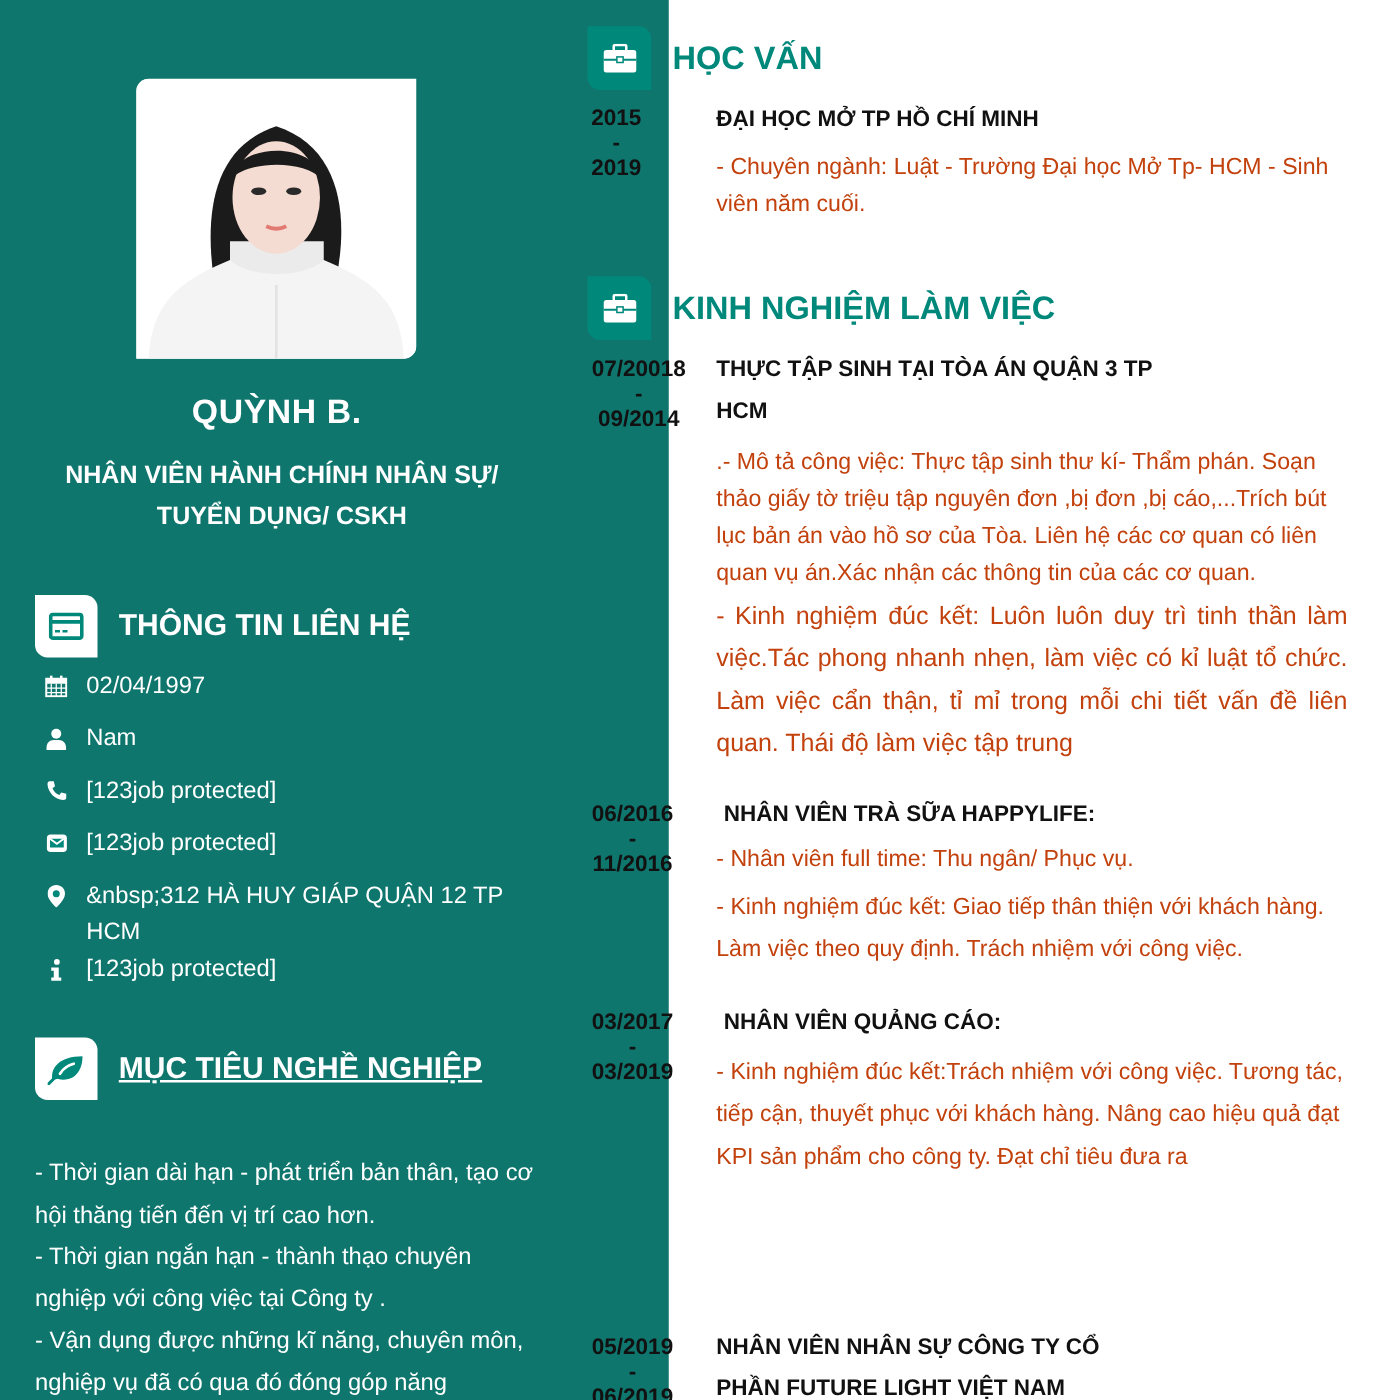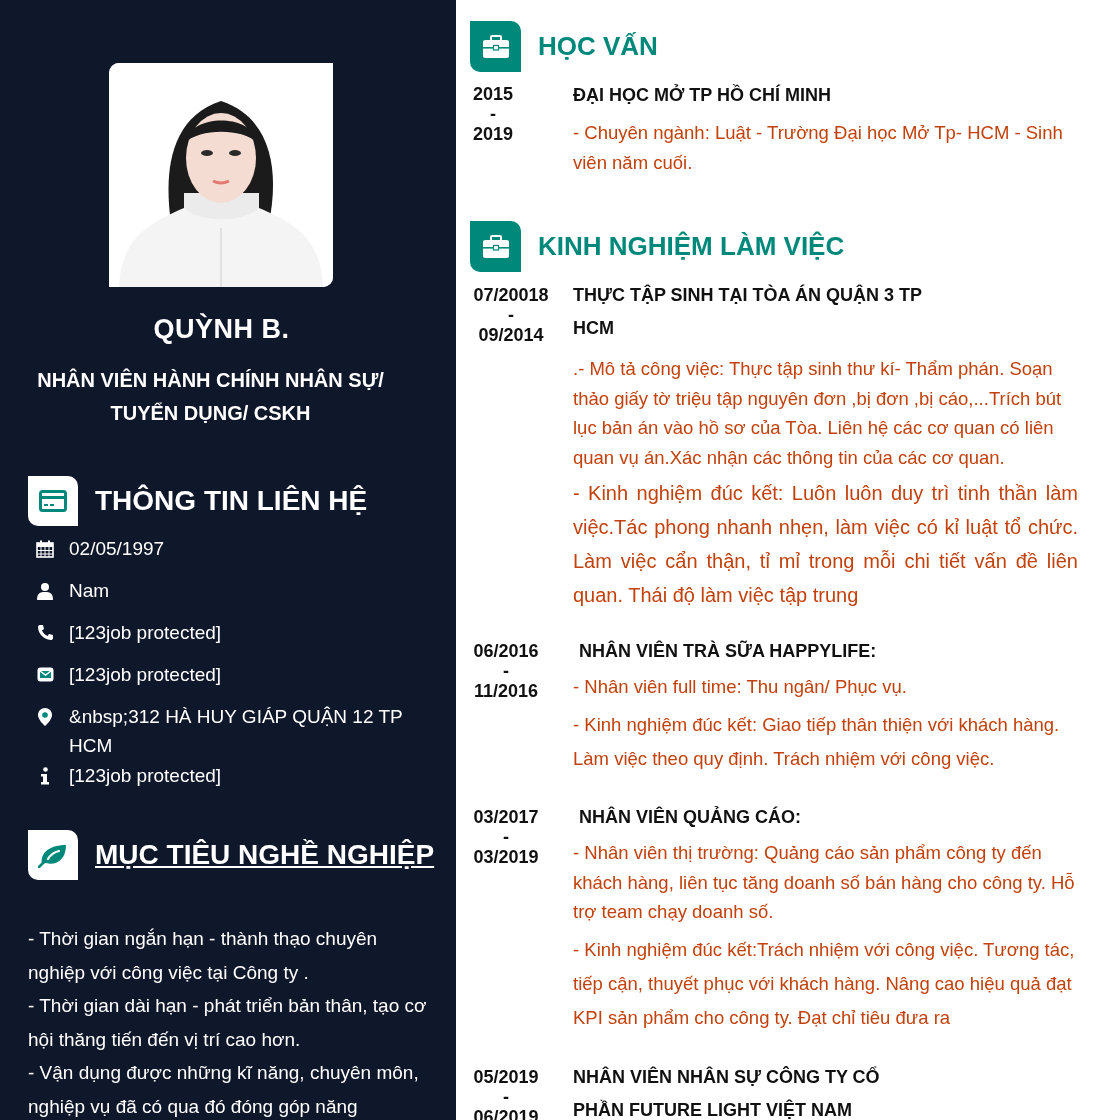--- a/index.html
+++ b/index.html
@@ -1,45 +1,45 @@
 <!DOCTYPE html>
 <html><head>
 <meta charset="utf-8">
 <style>
   * { box-sizing: border-box; margin: 0; padding: 0; }
   html, body { width: 1106px; height: 1120px; overflow: hidden; background: #ffffff; }
   body { font-family: "Liberation Sans", sans-serif; position: relative; }
 
   
   .sidebar {
-    position: absolute; left: 0; top: 0; width: 456px; height: 1120px;
-    background: #0f172a; color: #ffffff;
+    position: absolute; left: 0; top: 0; width: 535px; height: 1120px;
+    background: #0f766e; color: #ffffff;
   }
   .photo {
     position: absolute; left: 109px; top: 63px; width: 224px; height: 224px;
     background: #ffffff; border-radius: 10px 0 10px 0; overflow: hidden;
   }
   .photo svg { width: 100%; height: 100%; display: block; }
   .name {
     position: absolute; left: 0; top: 314px; width: 443px; text-align: center;
     font-size: 27px; font-weight: bold; letter-spacing: 0.5px;
   }
   .job-title {
-    position: absolute; left: 9px; top: 364px; width: 403px; text-align: center;
+    position: absolute; left: 24px; top: 364px; width: 403px; text-align: center;
     font-size: 20px; font-weight: bold; line-height: 33px;
   }
   .side-section-head {
     position: absolute; left: 28px; display: flex; align-items: center;
   }
   .side-icon-box {
     width: 50px; height: 50px; background: #ffffff; border-radius: 0 10px 0 10px;
     display: flex; align-items: center; justify-content: center; flex: none;
   }
   .side-section-title {
-    margin-left: 17px; font-size: 28px; font-weight: bold; color: #ffffff;
+    margin-left: 17px; font-size: 24px; font-weight: bold; color: #ffffff;
   }
   .contact-list { position: absolute; left: 34px; top: 534px; width: 390px; }
   .contact-item { display: flex; align-items: flex-start; font-size: 19px; line-height: 29px; }
   .contact-icon {
     width: 22px; height: 29px; flex: none; display: flex; align-items: center; justify-content: center;
     margin-right: 13px;
   }
   .contact-text { color: #ffffff; }
   .goal-text {
     position: absolute; left: 28px; top: 922px; width: 400px;
@@ -104,21 +104,21 @@
     <div class="contact-item" style="margin-bottom:13px;">
       <span class="contact-icon">
         <svg width="18" height="18" viewBox="0 0 18 18">
             <rect x="1" y="3" width="16" height="14" fill="none" stroke="#fff" stroke-width="1.6"></rect>
             <rect x="1" y="3" width="16" height="4" fill="#fff"></rect>
             <rect x="4" y="0.5" width="2" height="4" fill="#fff"></rect>
             <rect x="12" y="0.5" width="2" height="4" fill="#fff"></rect>
             <path d="M5 7v10M9 7v10M13 7v10M1 10.5h16M1 14h16" stroke="#fff" stroke-width="1"></path>
           </svg>
       </span>
-      <span class="contact-text">02/05/1997</span>
+      <span class="contact-text">02/04/1997</span>
     </div>
     <div class="contact-item" style="margin-bottom:13px;">
       <span class="contact-icon">
         <svg width="16" height="18" viewBox="0 0 16 18">
             <circle cx="8" cy="5" r="4" fill="#fff"></circle>
             <path d="M0 18 C0 11 3 10 8 10 C13 10 16 11 16 18 Z" fill="#fff"></path>
           </svg>
       </span>
       <span class="contact-text">Nam</span>
     </div>
@@ -164,22 +164,22 @@
     <div class="side-icon-box">
       <svg width="30" height="26" viewBox="0 0 30 26">
           <path d="M4 22 C2 12 10 3 28 3 C28 18 18 24 8 21 Z" fill="#00897b"></path>
           <path d="M10 17 C13 12 17 10 21 9" stroke="#fff" stroke-width="2.2" fill="none" stroke-linecap="round"></path>
           <path d="M1 25 L7 19" stroke="#00897b" stroke-width="2.5" stroke-linecap="round"></path>
         </svg>
     </div>
     <div class="side-section-title">MỤC TIÊU NGHỀ NGHIỆP</div>
   </div>
   <div class="goal-text">
+    <div>- Thời gian dài hạn -  phát triển bản thân, tạo cơ hội thăng tiến đến vị trí cao hơn.</div>
     <div>- Thời gian ngắn hạn - thành thạo chuyên nghiệp với công việc tại Công ty .</div>
-    <div>- Thời gian dài hạn -  phát triển bản thân, tạo cơ hội thăng tiến đến vị trí cao hơn.</div>
     <div>-  Vận dụng được những kĩ năng, chuyên môn, nghiệp vụ đã có qua đó đóng góp năng</div>
   </div>
 </aside>
 
 <main class="main">
 
   <div class="main-section-head" style="top:21px;">
     <div class="main-icon-box">
       <svg width="28" height="24" viewBox="0 0 28 24">
           <rect x="9" y="1" width="10" height="5" rx="1" fill="none" stroke="#fff" stroke-width="2"></rect>
@@ -242,21 +242,20 @@
   </div>
 
   <div class="entry" style="top:807px;">
     <div class="entry-date" style="width:72px;">
       <span class="d1">03/2017</span>
       <span class="d2">-</span>
       <span class="d3">03/2019</span>
     </div>
     <div class="entry-body" style="top:-6px;">
       <div class="entry-title" style="padding-left:6px;">NHÂN VIÊN QUẢNG CÁO:</div>
-      <div class="entry-desc" style="margin-top:4px;">- Nhân viên thị trường: Quảng cáo sản phẩm công ty đến khách hàng, liên tục tăng doanh số bán hàng cho công ty. Hỗ trợ team chạy doanh số.</div>
       <div class="entry-desc" style="margin-top:6px; line-height:34px;">- Kinh nghiệm đúc kết:Trách nhiệm với công việc. Tương tác, tiếp cận, thuyết phục với khách hàng. Nâng cao hiệu quả đạt KPI sản phẩm cho công ty. Đạt chỉ tiêu đưa ra</div>
     </div>
   </div>
 
   <div class="entry" style="top:1067px;">
     <div class="entry-date" style="width:72px;">
       <span class="d1">05/2019</span>
       <span class="d2">-</span>
       <span class="d3">06/2019</span>
     </div>

